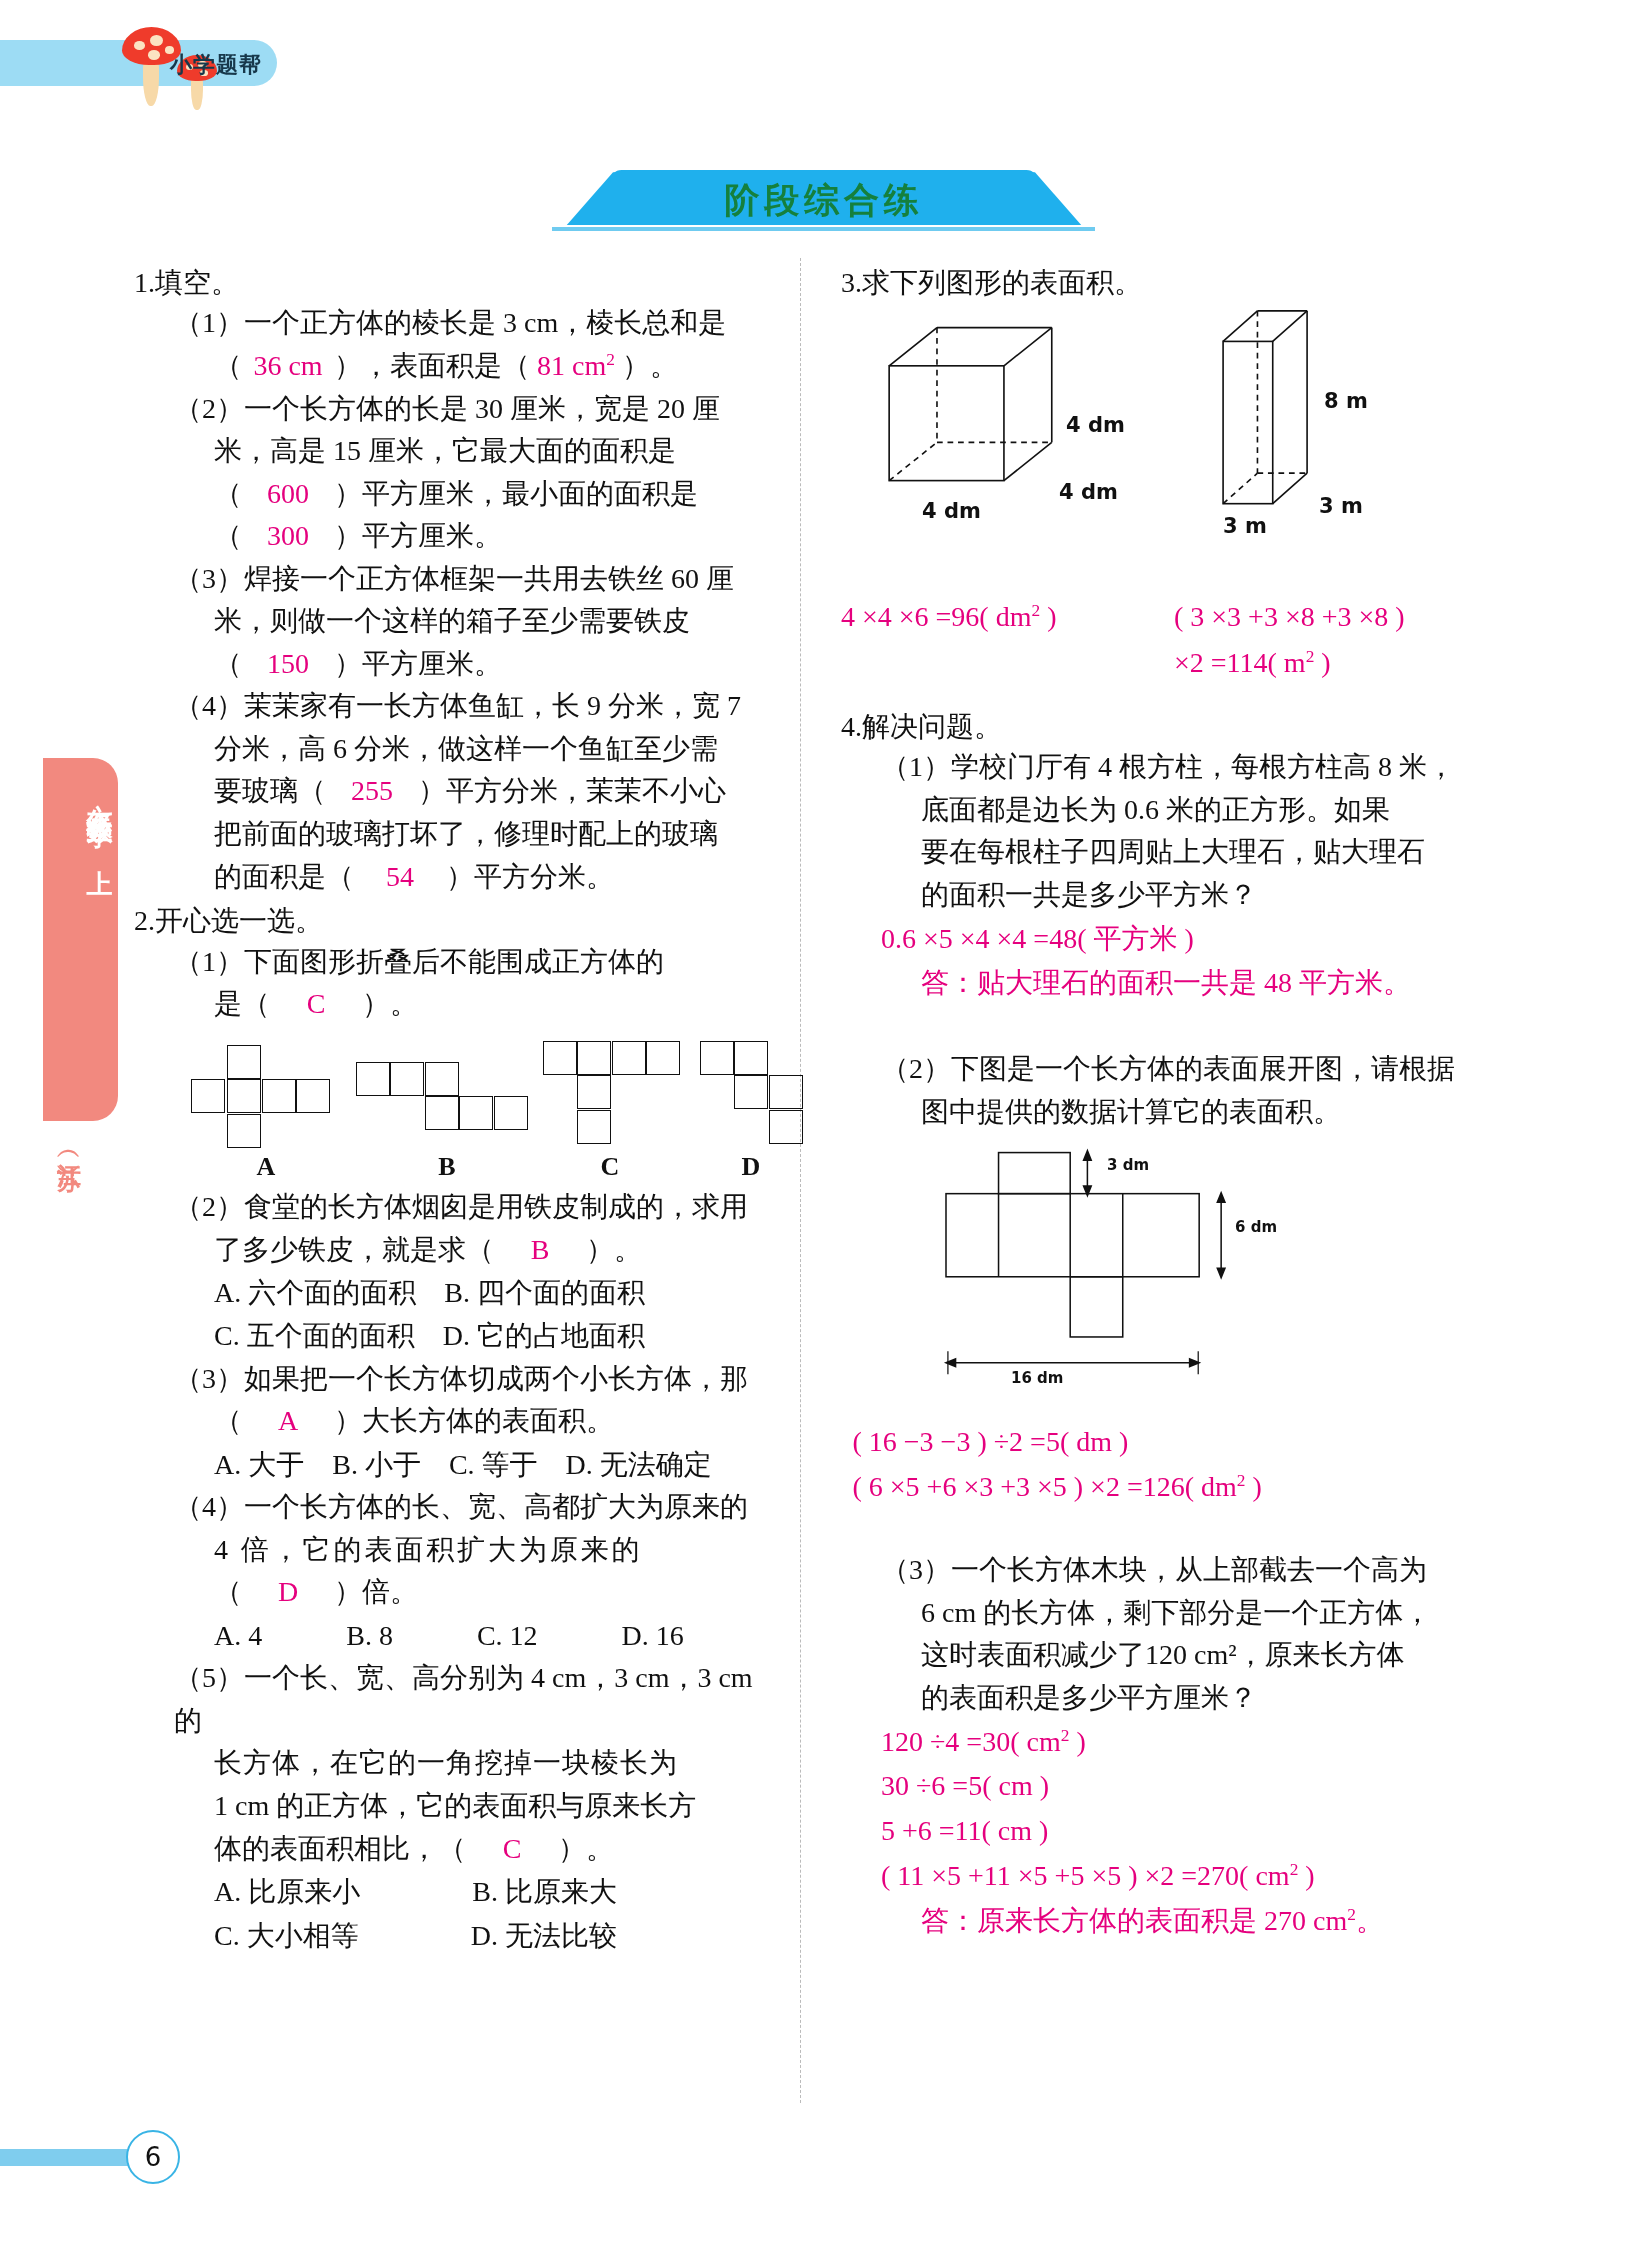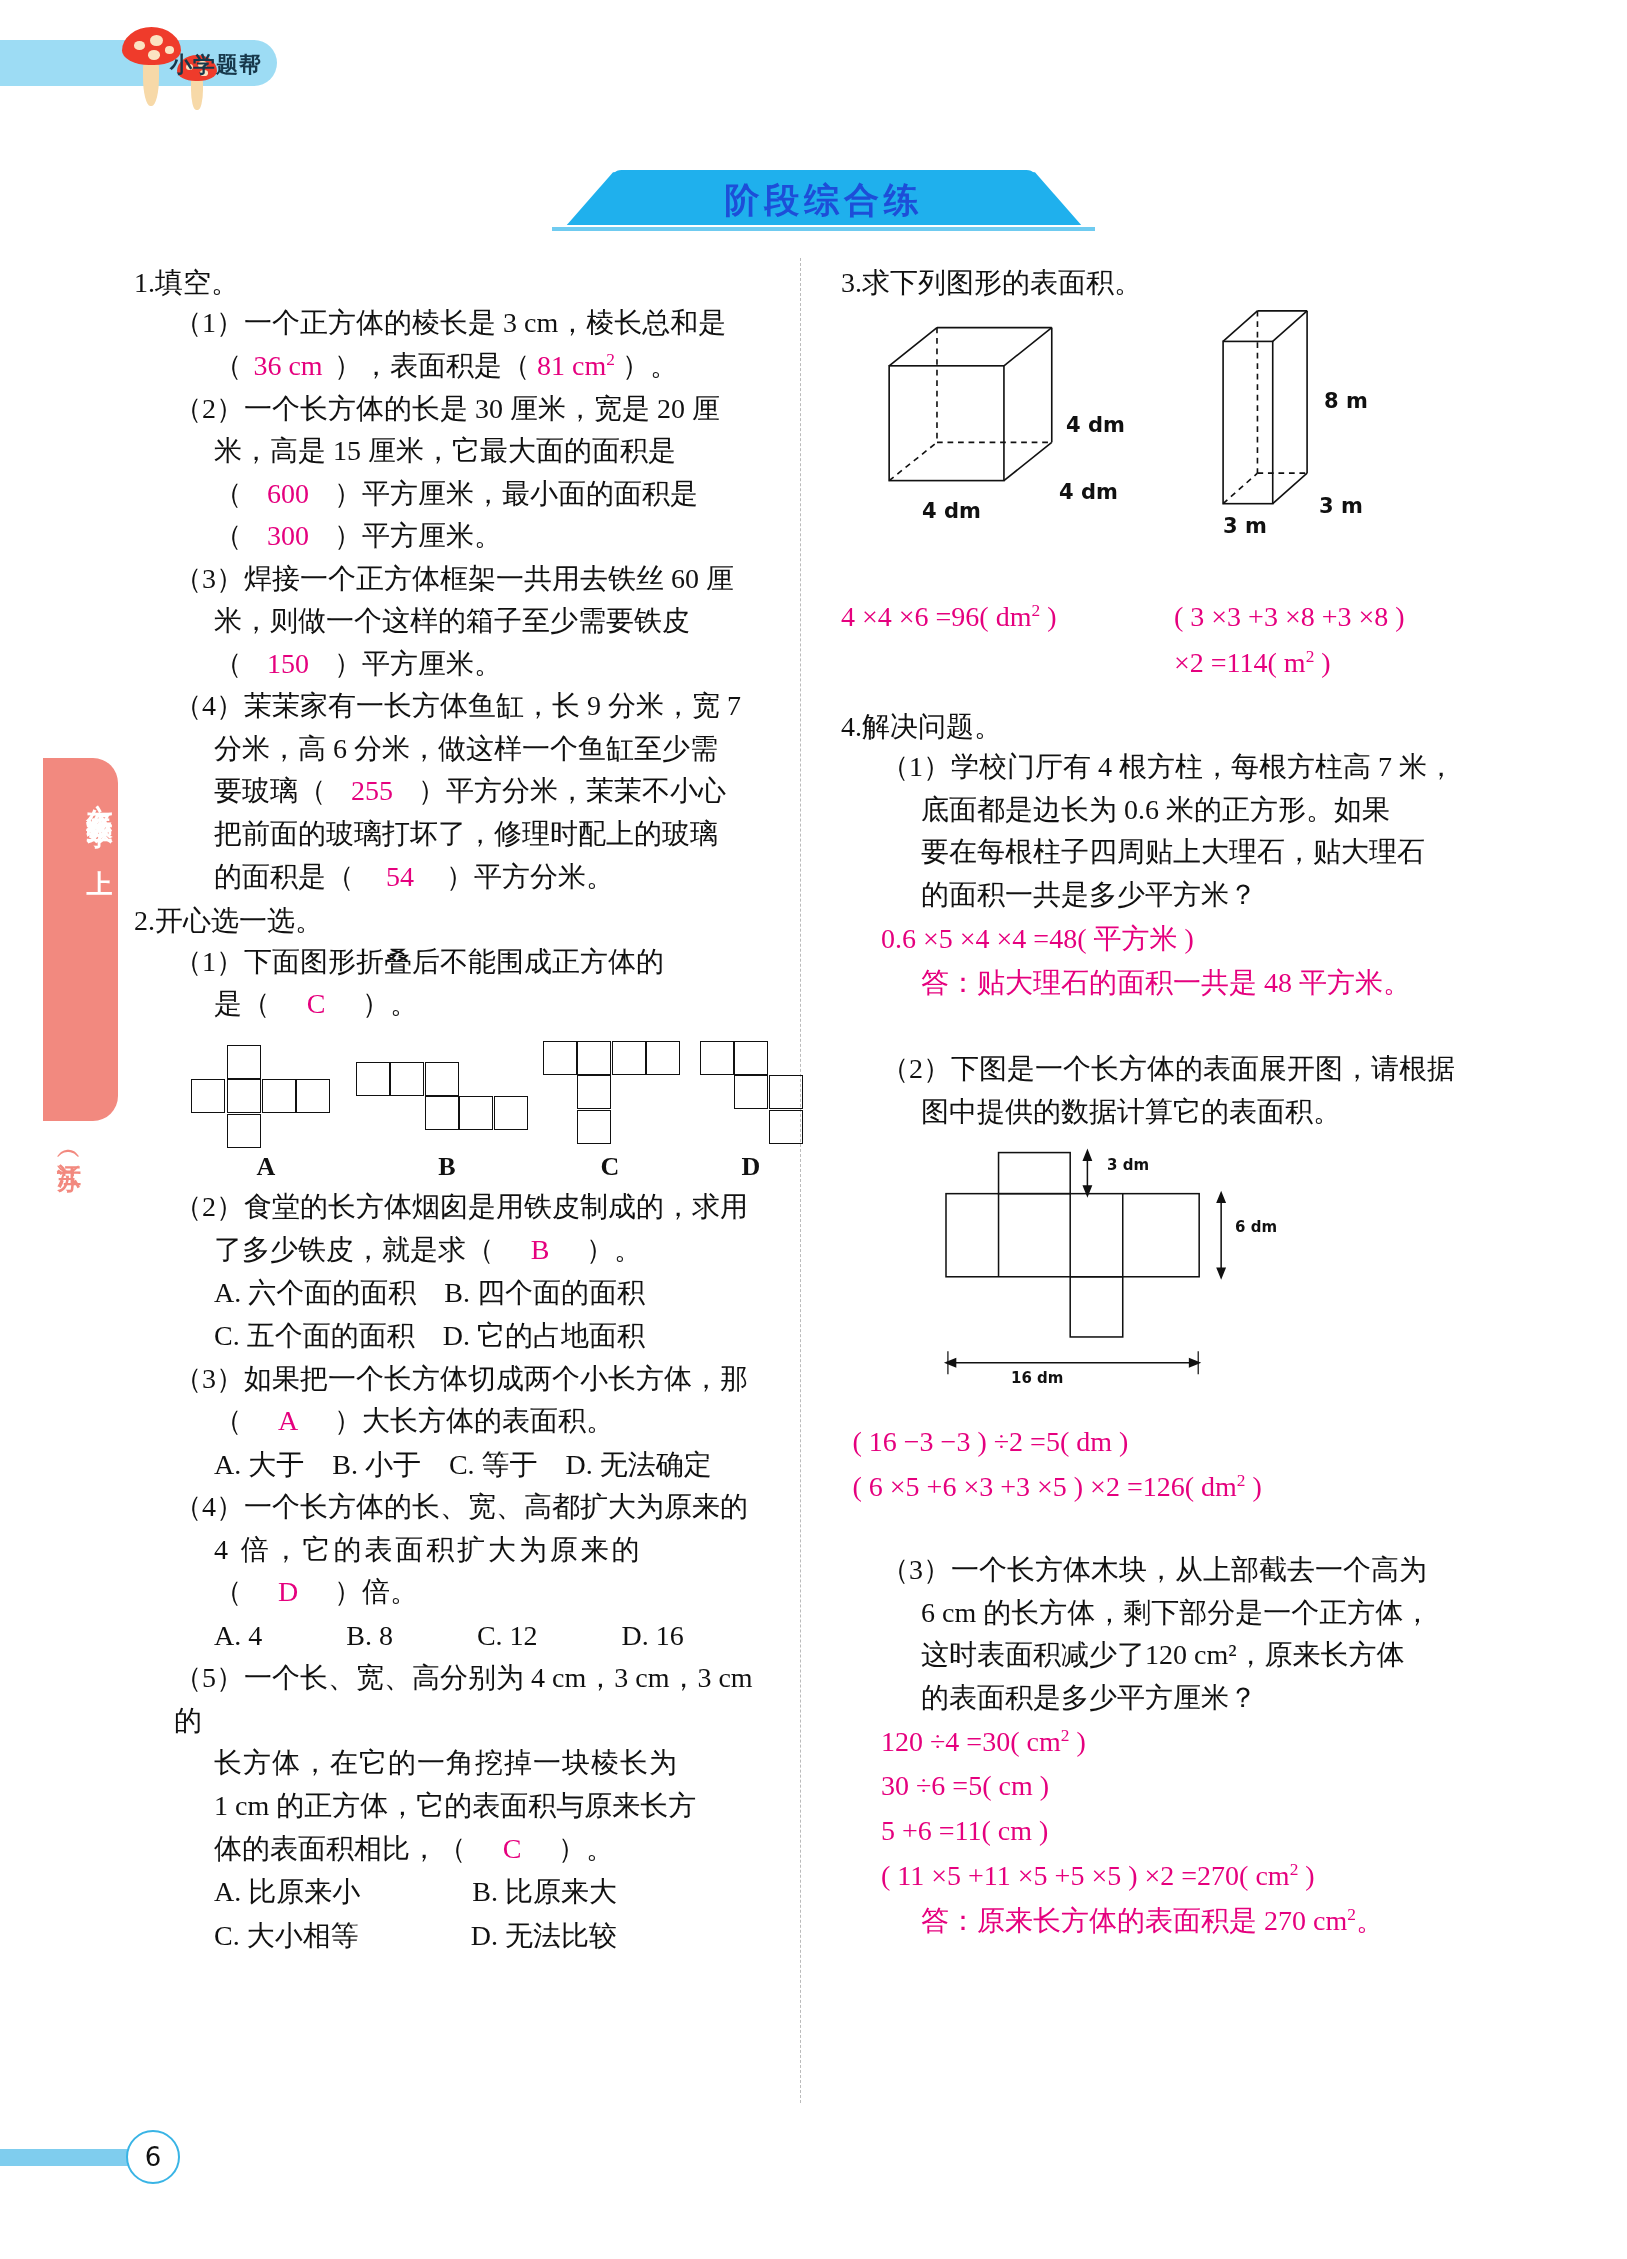--- a/index.html
+++ b/index.html
@@ -57,21 +57,21 @@
     position:absolute; left:0; top:0; width:100%; height:55px;
     background:#1fb0ed;
     clip-path: polygon(5.5% 100%, 13.5% 4%, 86.5% 4%, 94.5% 100%);
   }
   .title-trap-rounded {
     position:absolute; left:13%; top:0; width:74%; height:15.3px;
     background:#1fb0ed; border-radius:11.5px 11.5px 0 0;
   }
   .title-text {
     position:absolute; left:0; top:6.7px; width:100%;
-    text-align:center; color:#1d4ed8;
+    text-align:center; color:#15803d;
     font-family:"DejaVu Sans", sans-serif; font-weight:700;
     font-size:35px; letter-spacing: 4.8px;
   }
   .title-rule {
     position:absolute; left:17px; top:57px; width:543px; height:3.8px;
     background:#6fcbf0;
   }
 
   
   .side-tab {
@@ -355,21 +355,21 @@
       <div class="sol" style="position:absolute; left:333px; top:46px;">
         <span>×2 =114( m</span><sup>2</sup><span> )</span>
       </div>
     </div>
 
     <div class="q-head" style="margin-top:7.6px;">
       <span>4.</span><span>解决问题。</span>
     </div>
 
     <div class="q-item">
-      <span class="ln"><span>（1）</span><span>学校门厅有 4 根方柱，每根方柱高 7 米，</span></span>
+      <span class="ln"><span>（1）</span><span>学校门厅有 4 根方柱，每根方柱高 8 米，</span></span>
       <span class="ln indent">底面都是边长为 0.6 米的正方形。如果</span>
       <span class="ln indent">要在每根柱子四周贴上大理石，贴大理石</span>
       <span class="ln indent">的面积一共是多少平方米？</span>
     </div>
     <div class="sol" style="margin-left:40px;">0.6 ×5 ×4 ×4 =48( 平方米 )</div>
     <div class="sol" style="margin-left:80px;">答：贴大理石的面积一共是 48 平方米。</div>
 
     <div class="q-item" style="margin-top:42px;">
       <span class="ln"><span>（2）</span><span>下图是一个长方体的表面展开图，请根据</span></span>
       <span class="ln indent">图中提供的数据计算它的表面积。</span>

